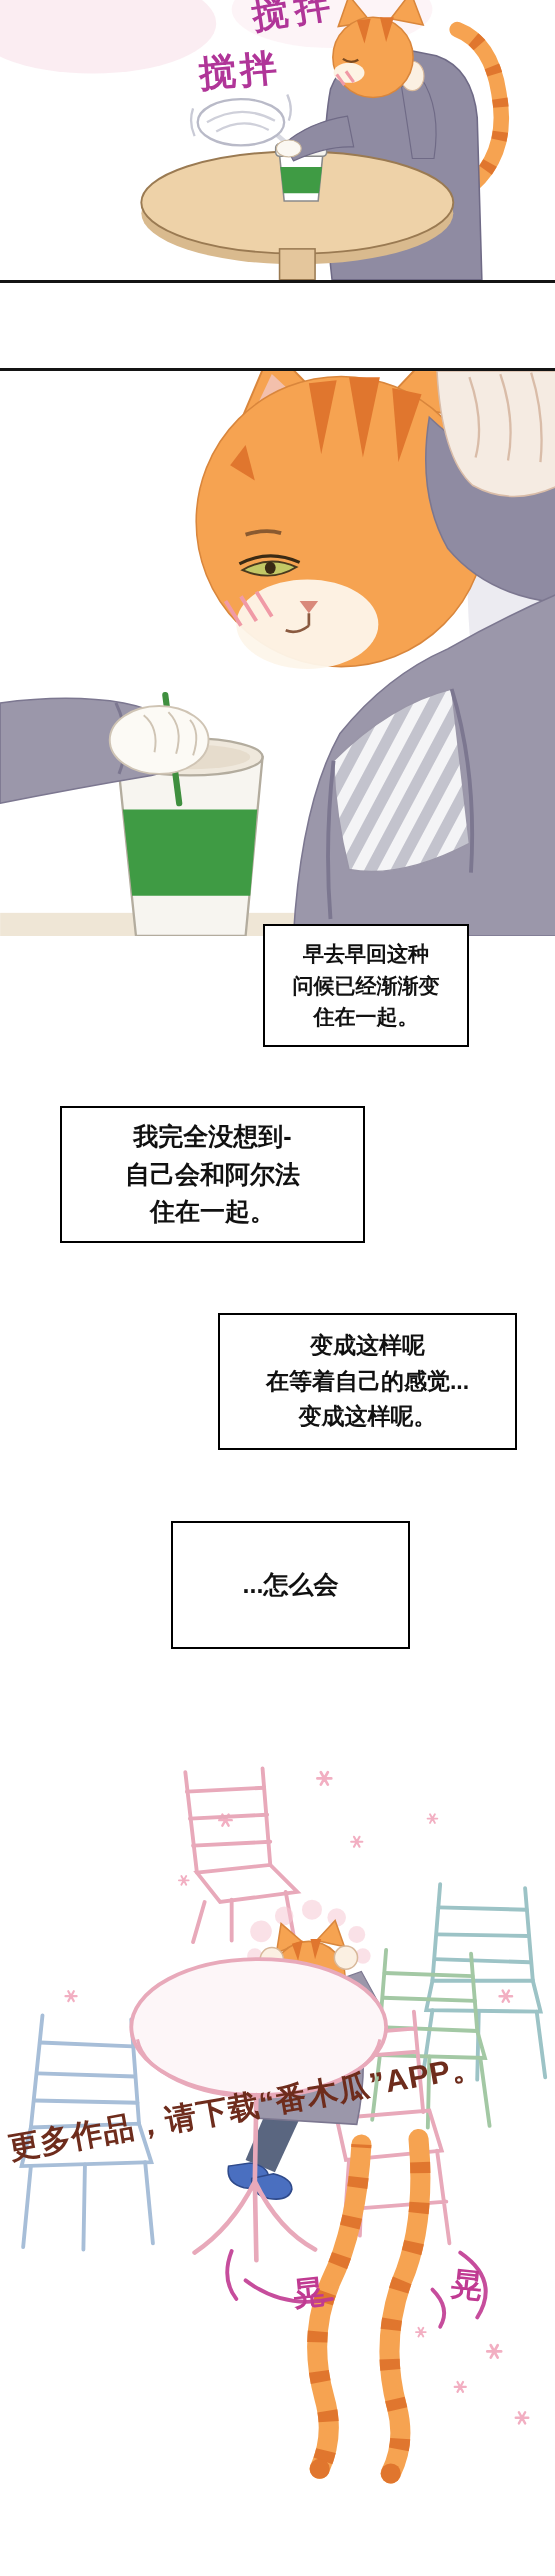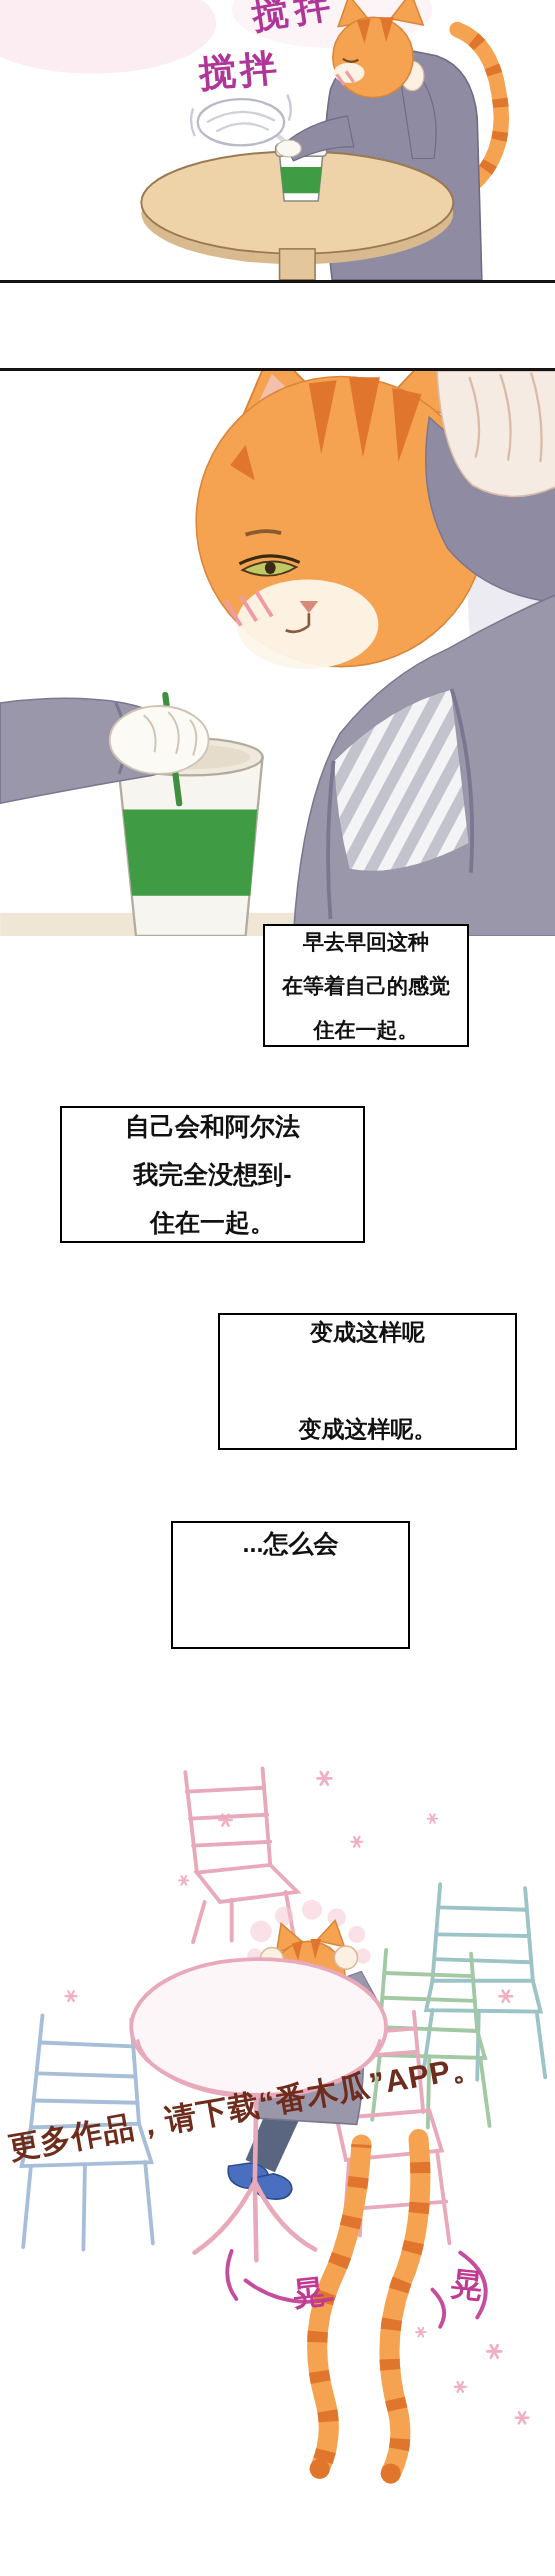--- a/index.html
+++ b/index.html
@@ -14,21 +14,21 @@
   .divider{position:absolute;left:0;width:556px;height:3.1px;background:#141414;z-index:2;}
   .divider-1{top:280px;}
   .divider-2{top:368px;}
 
   .sfx{position:absolute;font-weight:bold;color:#b03598;z-index:4;white-space:nowrap;}
   .sfx-stir-clipped{left:252px;top:-14px;font-size:36px;letter-spacing:6.2px;transform:rotate(-9deg);}
   .sfx-stir{left:199px;top:46px;font-size:37px;letter-spacing:3.9px;transform:rotate(-5deg);}
 
   .narration{
     position:absolute;background:#ffffff;border:2.3px solid #000000;
-    display:flex;flex-direction:column;justify-content:space-between;align-items:center;
+    display:flex;flex-direction:column;justify-content:center;align-items:center;
     text-align:center;color:#111111;font-weight:600;z-index:3;
   }
   .box-1{left:263px;top:924px;width:202px;height:119px;font-size:21px;line-height:1.5;}
   .box-2{left:60px;top:1106px;width:301px;height:133px;font-size:25px;line-height:1.5;}
   .box-3{left:218px;top:1313px;width:295px;height:133px;font-size:23px;line-height:1.55;}
   .box-4{left:171px;top:1521px;width:235px;height:124px;font-size:25px;line-height:1.65;gap:24px;}
   .nline{display:block;}
 
   .sfx-sway{position:absolute;font-size:32px;font-weight:bold;color:#c03a92;z-index:4;}
   .sway-left{left:293px;top:2272px;transform:rotate(-6deg);}
@@ -156,32 +156,33 @@
         <path d="M 0,430 Q 90,418 160,430 Q 232,444 240,484 Q 242,514 196,524 Q 100,540 0,560 Z" fill="#9b97aa" stroke="#7c7790" stroke-width="2"></path>
         <path d="M 150,430 Q 172,476 154,522" stroke="#7c7790" stroke-width="4" fill="none"></path>
         <ellipse cx="206" cy="478" rx="64" ry="44" fill="#fcfaf5" stroke="#cfc4b4" stroke-width="2.5"></ellipse>
         <path d="M 186,446 Q 206,462 200,494 M 218,442 Q 238,462 228,496 M 246,452 Q 260,468 250,498" stroke="#cfc4b4" stroke-width="2.5" fill="none"></path>
       </g>
     </svg>
   </section>
 
   <div class="narration box-1">
     <span class="nline">早去早回这种</span>
-    <span class="nline">在等着自己的感觉</span>
+    <span class="nline">问候已经渐渐变</span>
     <span class="nline">住在一起。</span>
   </div>
 
   <div class="narration box-2">
+    <span class="nline">我完全没想到-</span>
     <span class="nline">自己会和阿尔法</span>
-    <span class="nline">我完全没想到-</span>
     <span class="nline">住在一起。</span>
   </div>
 
   <div class="narration box-3">
     <span class="nline">变成这样呢</span>
+    <span class="nline">在等着自己的感觉...</span>
     <span class="nline">变成这样呢。</span>
   </div>
 
   <div class="narration box-4">
     <span class="nline">...怎么会</span>
   </div>
 
   <section class="panel panel-bottom">
     <svg width="556" height="750" viewBox="0 0 720 971">
       <defs>

